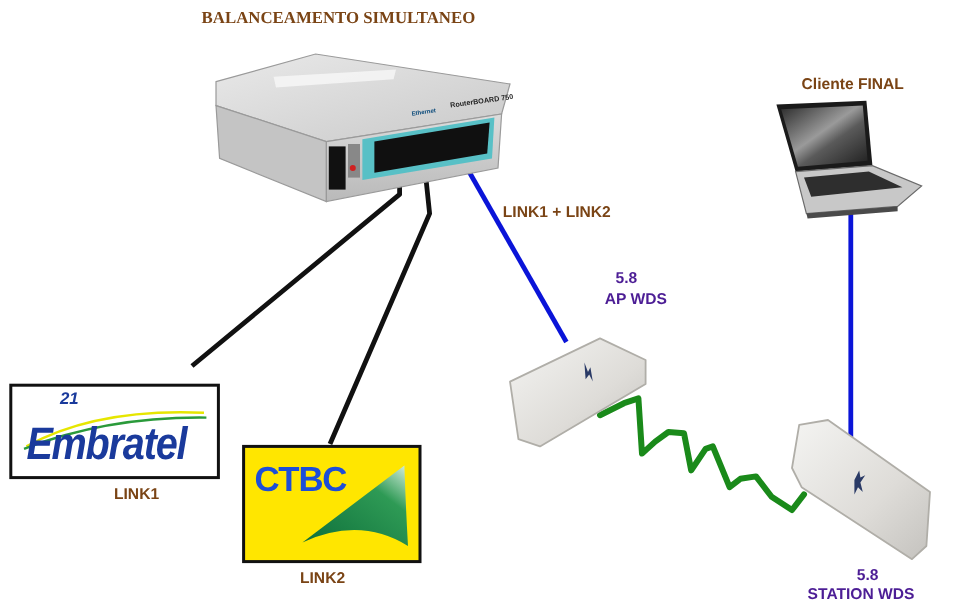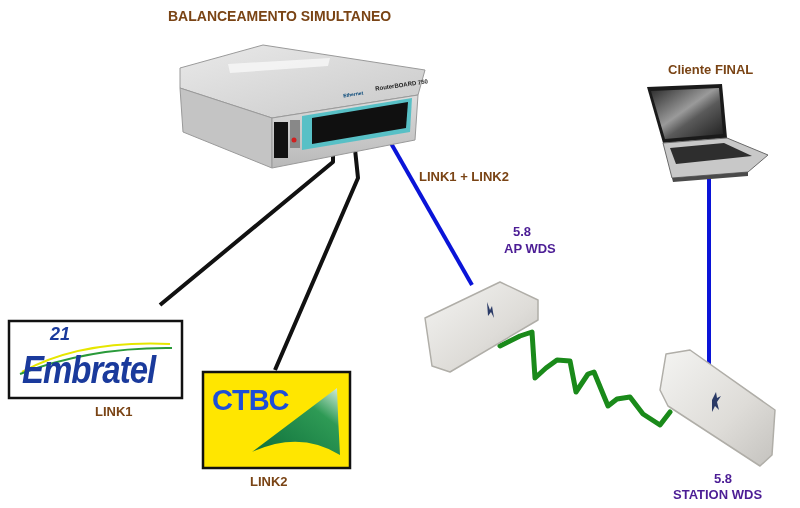--- a/index.html
+++ b/index.html
@@ -84,26 +84,26 @@
       <path d="M22,372 Q80,340 170,344" fill="none" stroke="#e6e600" stroke-width="2"></path>
       <path d="M20,374 Q90,347 172,348" fill="none" stroke="#2a9a3a" stroke-width="2"></path>
     </g>
 
     <g>
       <rect x="203" y="372" width="147" height="96" fill="#ffe600" stroke="#111111" stroke-width="2.5"></rect>
       <path d="M252,452 L337,388 Q338,420 340,455 Q300,430 252,452 Z" fill="url(#ctbcLeaf)"></path>
     </g>
   </svg>
 
-  <div class="lbl brown" style="left:168px; top:8px; font-size:14px;">BALANCEAMENTO SIMULTANEO</div>
+  <div class="lbl brown" style="left:168px; top:8px; font-size:14px;font-family:Liberation Serif, serif;">BALANCEAMENTO SIMULTANEO</div>
 
   <div class="lbl" style="left:375px; top:82px; font-size:6px; color:#222; transform:rotate(-8deg);">RouterBOARD 750</div>
   <div class="lbl" style="left:343px; top:91px; font-size:5px; color:#0a4a7a; transform:rotate(-8deg);">Ethernet</div>
 
-  <div class="lbl" style="left:50px; top:324px; font-size:18px; color:#1a3a9c; font-style:italic;">21</div>
+  <div class="lbl" style="left:50px; top:324px; font-size:14px; color:#1a3a9c; font-style:italic;">21</div>
   <div class="lbl" style="left:22px; top:348px; font-size:33px; color:#1a3a9c; font-style:italic; letter-spacing:-1px; transform:scaleY(1.15); transform-origin:left top;">Embratel</div>
   <div class="lbl brown" style="left:63px; top:404px; font-size:13px;padding-left:32px;">LINK1</div>
 
   <div class="lbl" style="left:212px; top:384px; font-size:29px; color:#1d4ed8; letter-spacing:-1px;">CTBC</div>
   <div class="lbl brown" style="left:250px; top:474px; font-size:13px;">LINK2</div>
 
   <div class="lbl brown" style="left:419px; top:169px; font-size:13px;">LINK1 + LINK2</div>
 
   <div class="lbl red" style="left:502px; top:224px; width:40px; font-size:13px;">5.8</div>
   <div class="lbl red" style="left:489px; top:241px; font-size:13px;margin-left:15px;">AP WDS</div>

